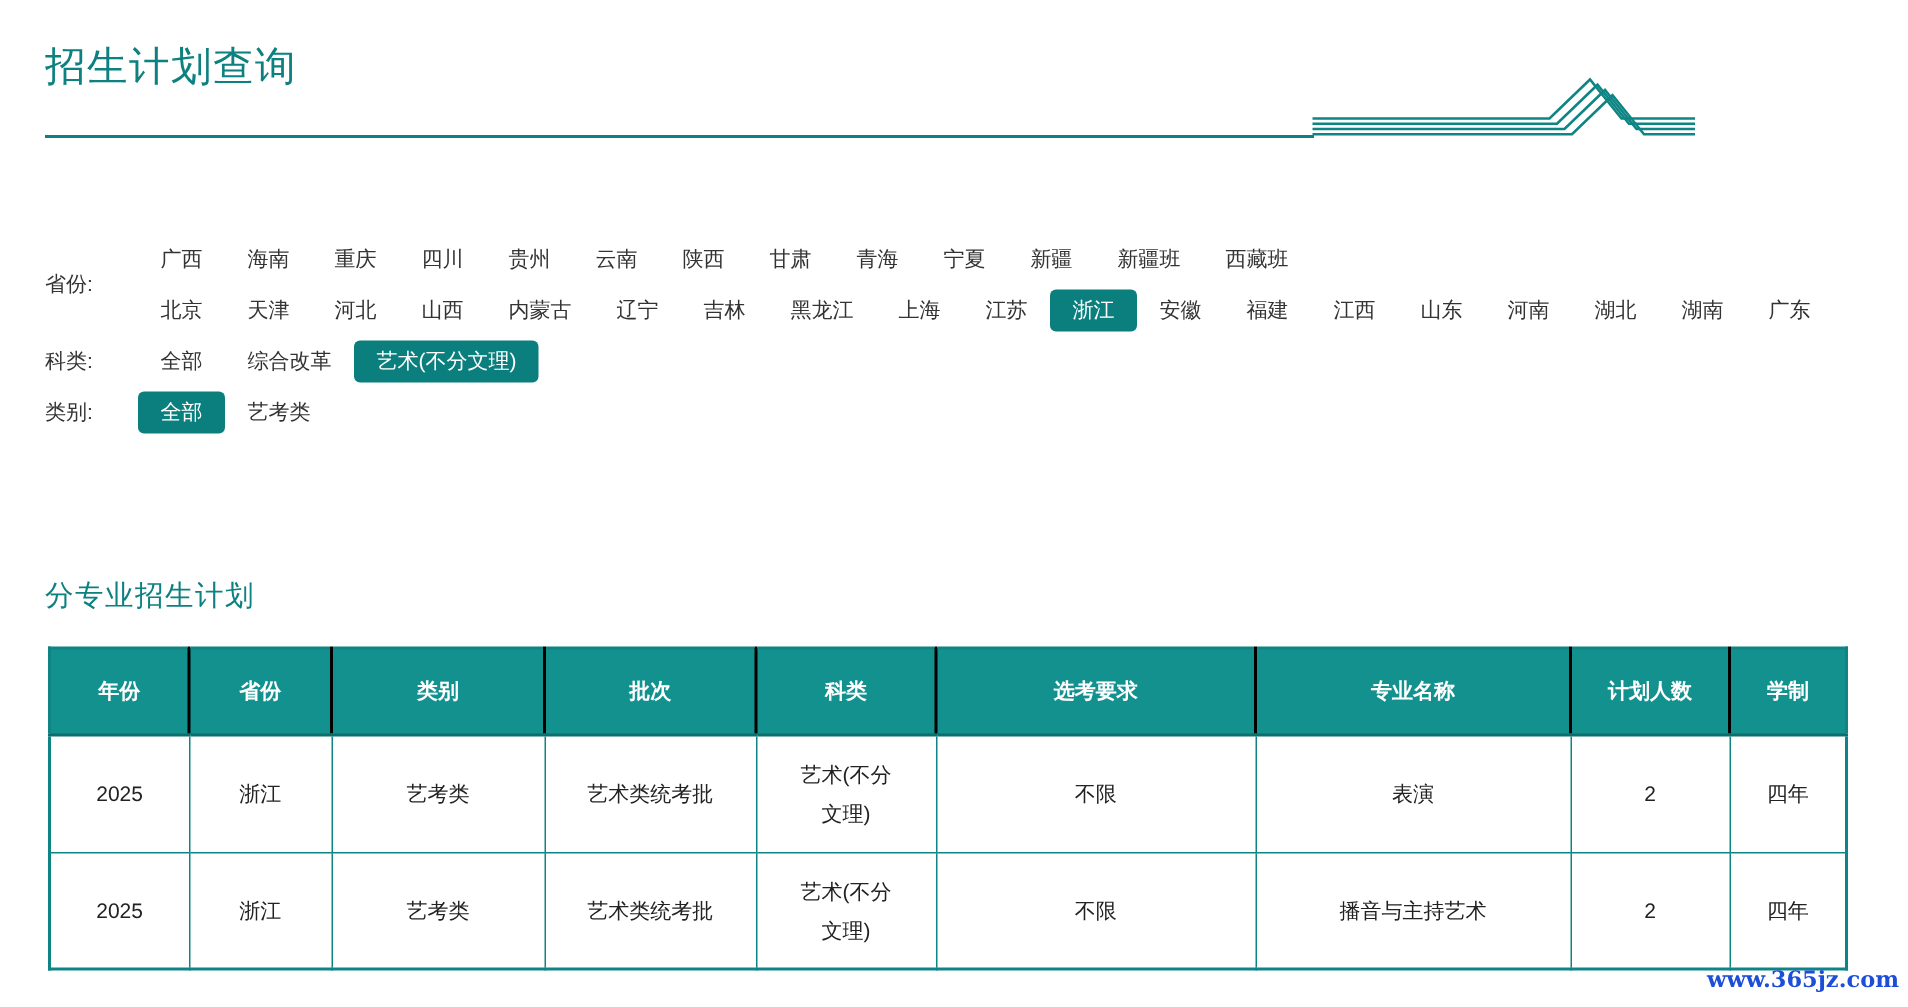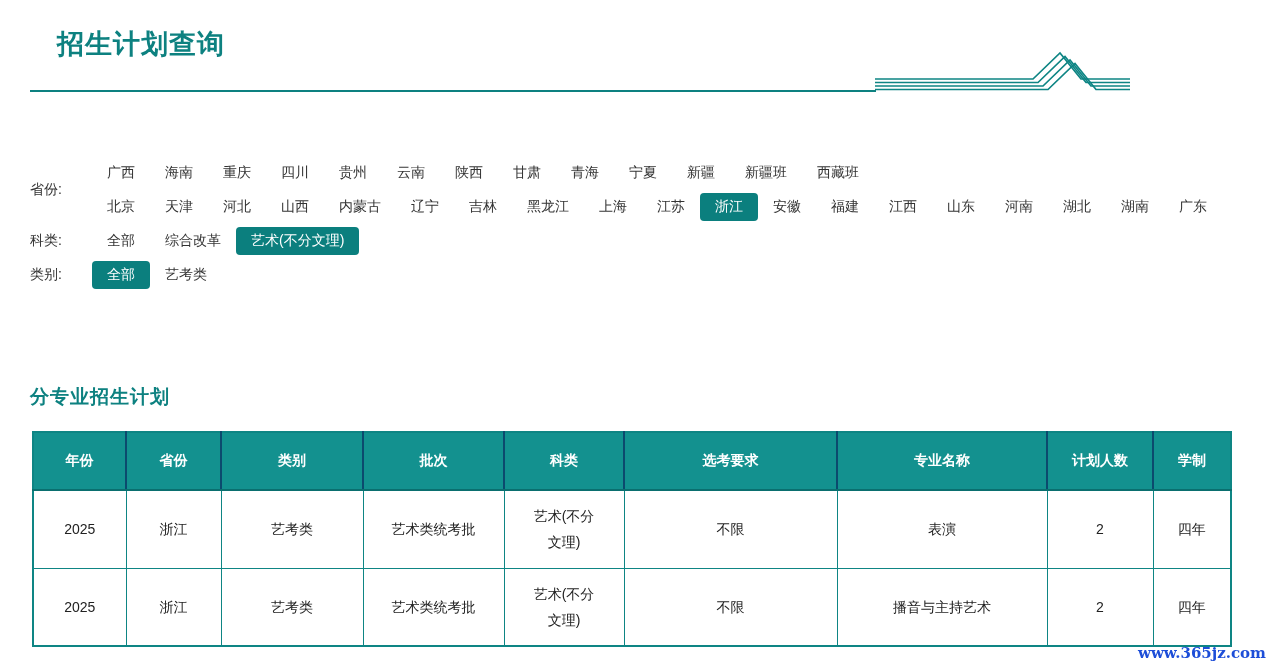--- a/index.html
+++ b/index.html
@@ -6,23 +6,22 @@
   html, body {
     width: 1272px; height: 671px;
     background: #ffffff;
     font-family: "Liberation Sans", "DejaVu Sans", sans-serif;
     overflow: hidden;
     position: relative;
     color: #333;
   }
   .page-title {
     position: absolute; left: 30px; top: 26px;
-    font-size: 27px; font-weight: bold; color: #0d8180;
+    font-size: 27px; font-weight: normal; color: #0d8180;
     letter-spacing: 1px;
-    margin-left: 27px;
   }
   .divider-svg { position: absolute; left: 30px; top: 38px; }
 
   
   .filters { position: absolute; left: 30px; top: 156px; width: 1212px; }
   .filter-row { display: flex; align-items: center; gap: 20px; }
   .filter-label {
     width: 42px; flex: 0 0 42px;
     height: 34px; display: flex; align-items: center;
     font-size: 14px; color: #333;
@@ -33,35 +32,35 @@
     height: 28px; margin: 3px 0; padding: 0 15px;
     display: flex; align-items: center; justify-content: center;
     font-size: 14px; color: #333; border-radius: 4px;
     cursor: pointer; white-space: nowrap;
   }
   .opt.selected { background: #0b7f7e; color: #ffffff; }
 
   
   .section-title {
     position: absolute; left: 30px; top: 384px;
-    font-size: 19px; font-weight: bold; color: #0d8180;
+    font-size: 19px; font-weight: normal; color: #0d8180;
     letter-spacing: 1px;
   }
 
   
   .plan-table {
     position: absolute; left: 32px; top: 431px;
     width: 1198px; border-collapse: collapse; table-layout: fixed;
     border: 2px solid #0e8584;
   }
   .plan-table th {
     background: #13918f; color: #ffffff;
     font-size: 14px; font-weight: bold;
     height: 58px; text-align: center;
-    border-left: 2px solid #0c4a6e;
+    border-left: 2px solid #000000;
     border-bottom: 2px solid #0a6f6f;
   }
   .plan-table th:first-child { border-left: none; }
   .plan-table td {
     background: #ffffff; color: #222;
     font-size: 14px; text-align: center;
     height: 78px; border: 1.5px solid #0e8584;
     line-height: 26px;
   }
   .plan-table td.col-subject { padding: 0 24px; }

